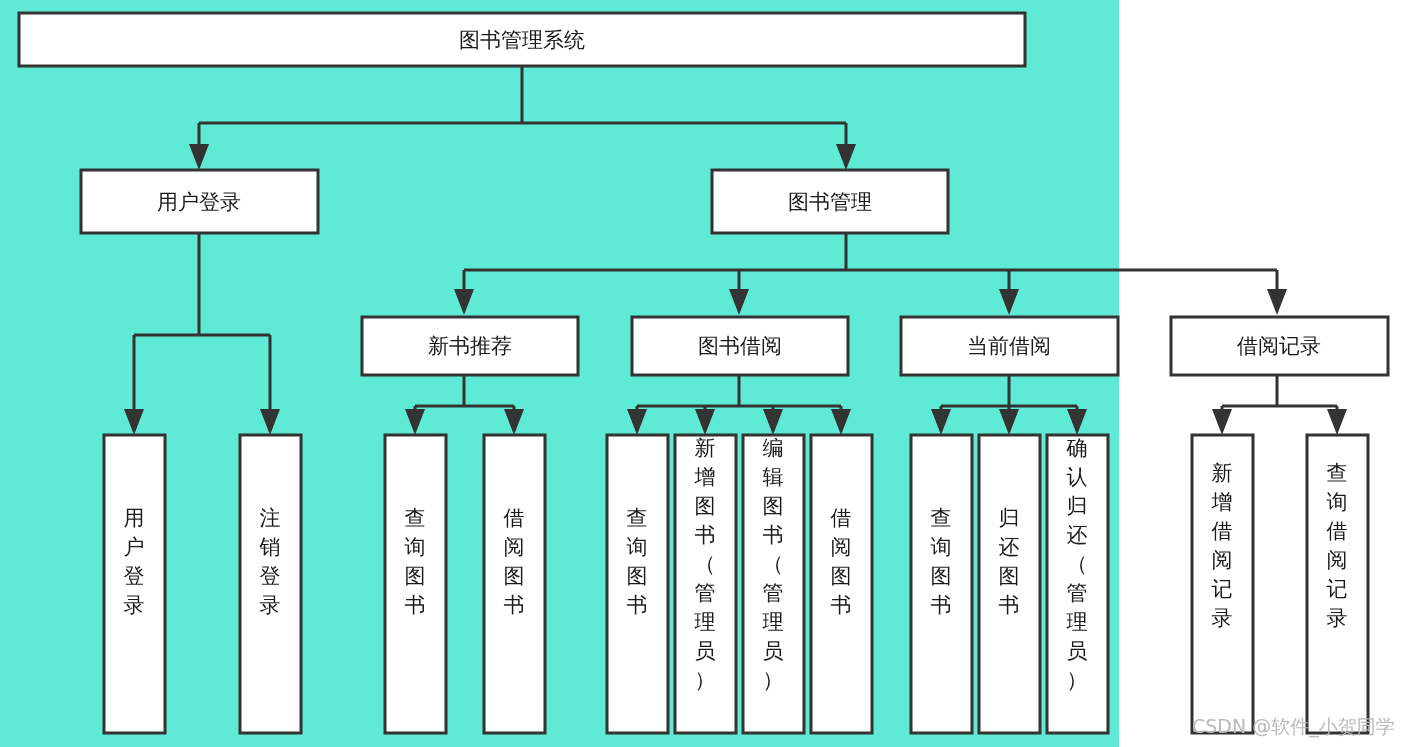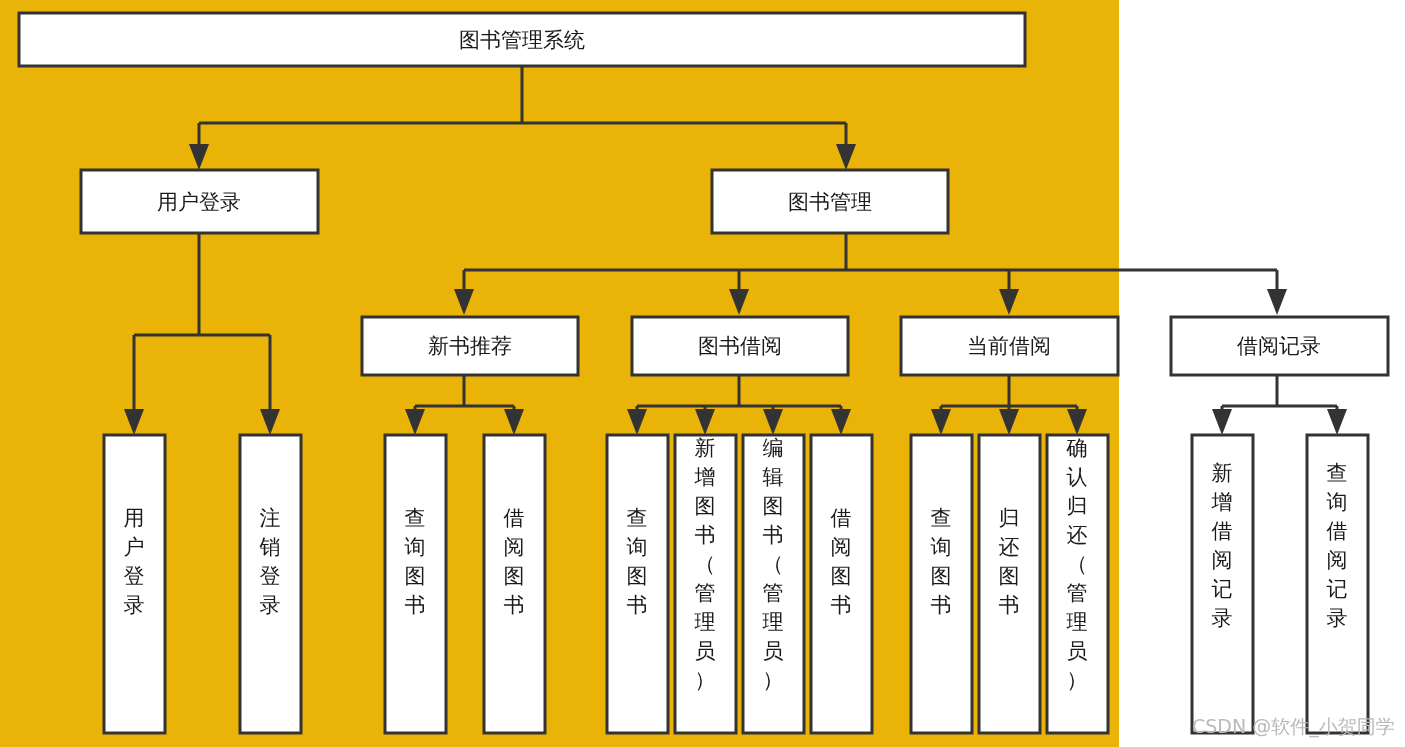--- a/index.html
+++ b/index.html
@@ -10,21 +10,21 @@
   body {
     width: 1405px;
     height: 747px;
     overflow: hidden;
     font-family: "DejaVu Sans", "Liberation Sans", sans-serif;
   }
   #diagram-root {
     position: relative;
     width: 1119px;
     height: 747px;
-    background: #eab308;
+    background: #5eead4;
   }
   svg.flow {
     position: absolute;
     top: 0;
     left: 0;
     width: 1405px;
     height: 747px;
     display: block;
   }
   .node-box {

